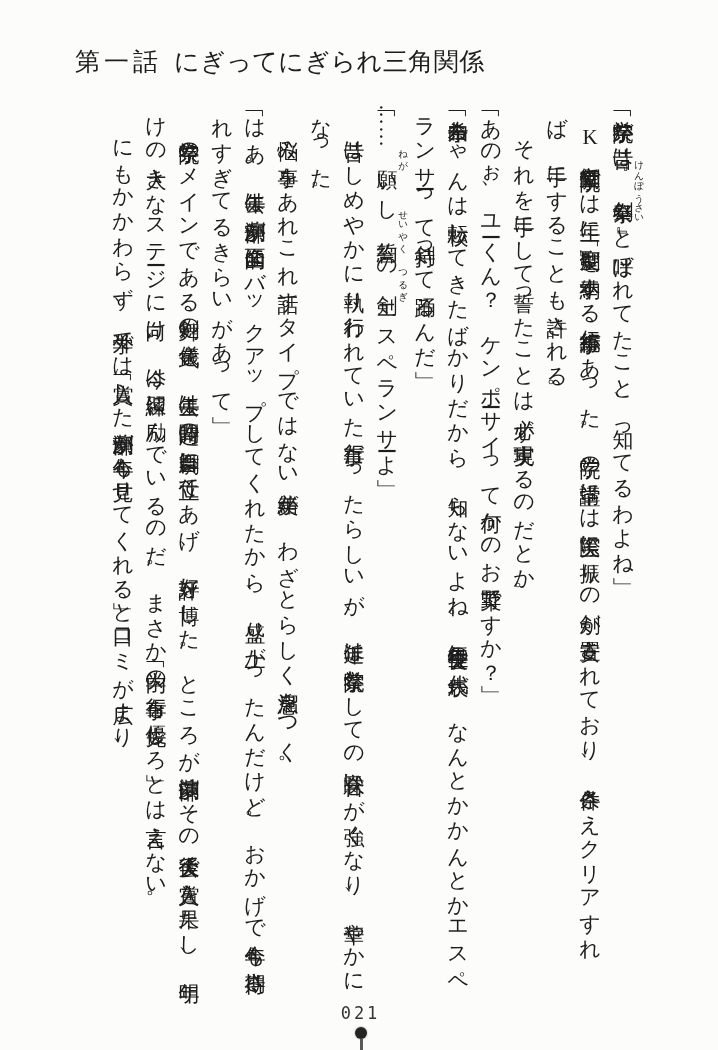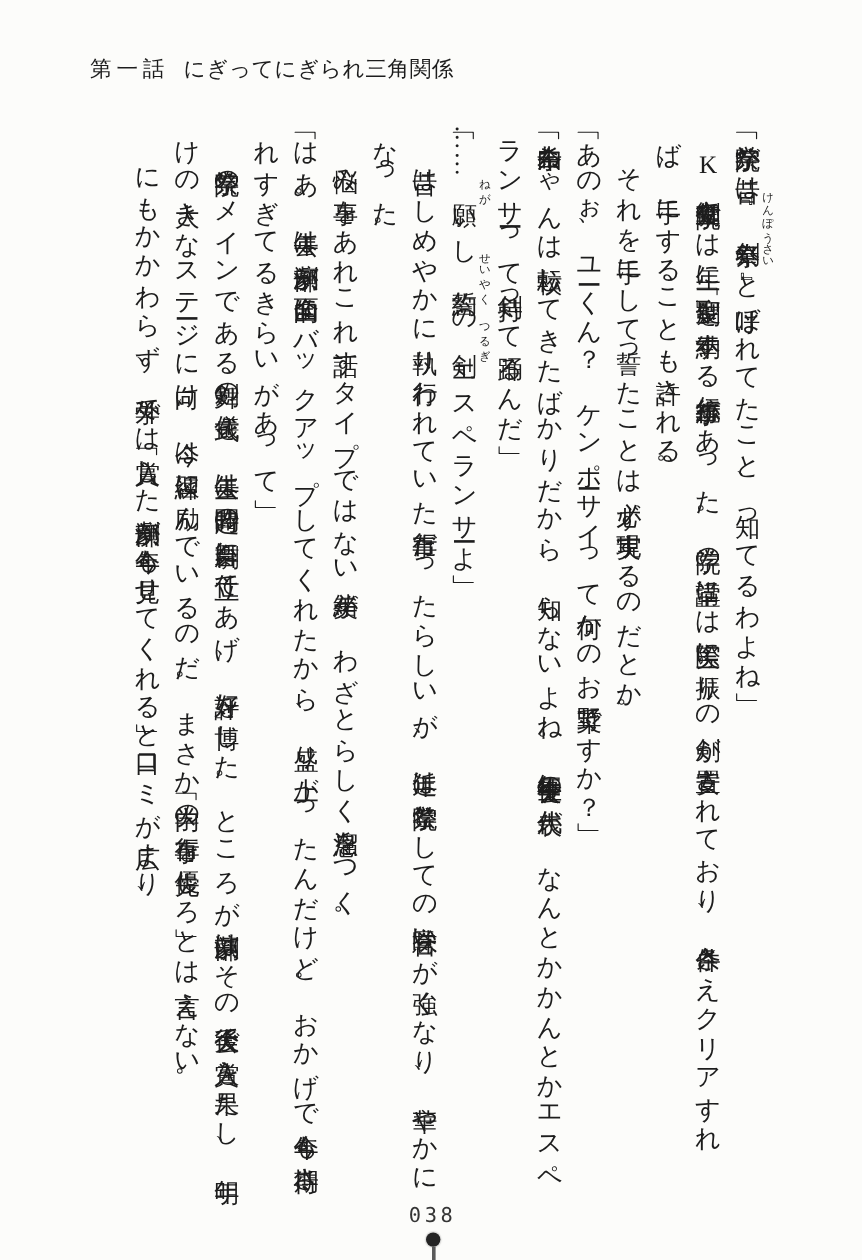--- a/index.html
+++ b/index.html
@@ -14,21 +14,21 @@
     background: #fcfcfa;
     color: #1d1d1d;
     font-family: "Liberation Serif", "DejaVu Serif", serif;
   }
 
   
   .chapter-header {
     position: absolute;
     left: 75px;
     top: 45px;
-    font-size: 18px;
+    font-size: 25px;
     white-space: nowrap;
   }
   .chapter-number {
     letter-spacing: 4px;
     margin-right: 12px;
   }
   .chapter-title {
     letter-spacing: 0.5px;
   }
 
@@ -117,18 +117,18 @@
     <p class="para"><span>「あのぉ、ユーくん？　ケンポーサイって何かのお野菜ですか？」</span></p>
     <p class="para"><span>「由希奈ちゃんは転校してきたばかりだから、知らないよね。毎年生徒会の代表が、なんとかかんとかエスペランサーって剣持って踊るんだ」</span></p>
     <p class="para"><span>「……</span><ruby>願<rt>ねが</rt></ruby><span>いし</span><ruby>誓約<rt>せいやく</rt></ruby><span>の</span><ruby>剣<rt>つるぎ</rt></ruby><span>エスペランサーよ」</span></p>
     <p class="para indent"><span>昔はしめやかに執り行われていた行事だったらしいが、近年は学院祭としての意味合いが強くなり、華やかになった。</span></p>
     <p class="para indent"><span>悩み事をあれこれ話すタイプではない美緒が、わざとらしく溜息をつく。</span></p>
     <p class="para"><span>「はあ。去年は演劇部が全面的にバックアップしてくれたから、盛り上がったんだけど。おかげで今年も期待されすぎてるきらいがあって」</span></p>
     <p class="para indent"><span>学院祭のメインである剣舞の儀式を、去年は一時間超の舞台劇に仕立てあげ、好評を博した。ところが演劇部はその後大会で入賞を果たし、年明けの大きなステージに向け、今は練習に励んでいるのだ。まさか「学内の行事を優先しろ」とは言えない。</span></p>
     <p class="para indent"><span>にもかかわらず、学外では「入賞した演劇部が今年も見せてくれる」と口コミが広まり、</span></p>
   </div>
 
-<div class="page-number">038</div>
+<div class="page-number">021</div>
 
 <div class="page-marker">
   <div class="marker-dot"></div>
   <div class="marker-stem"></div>
 </div>
 
 </body></html>

